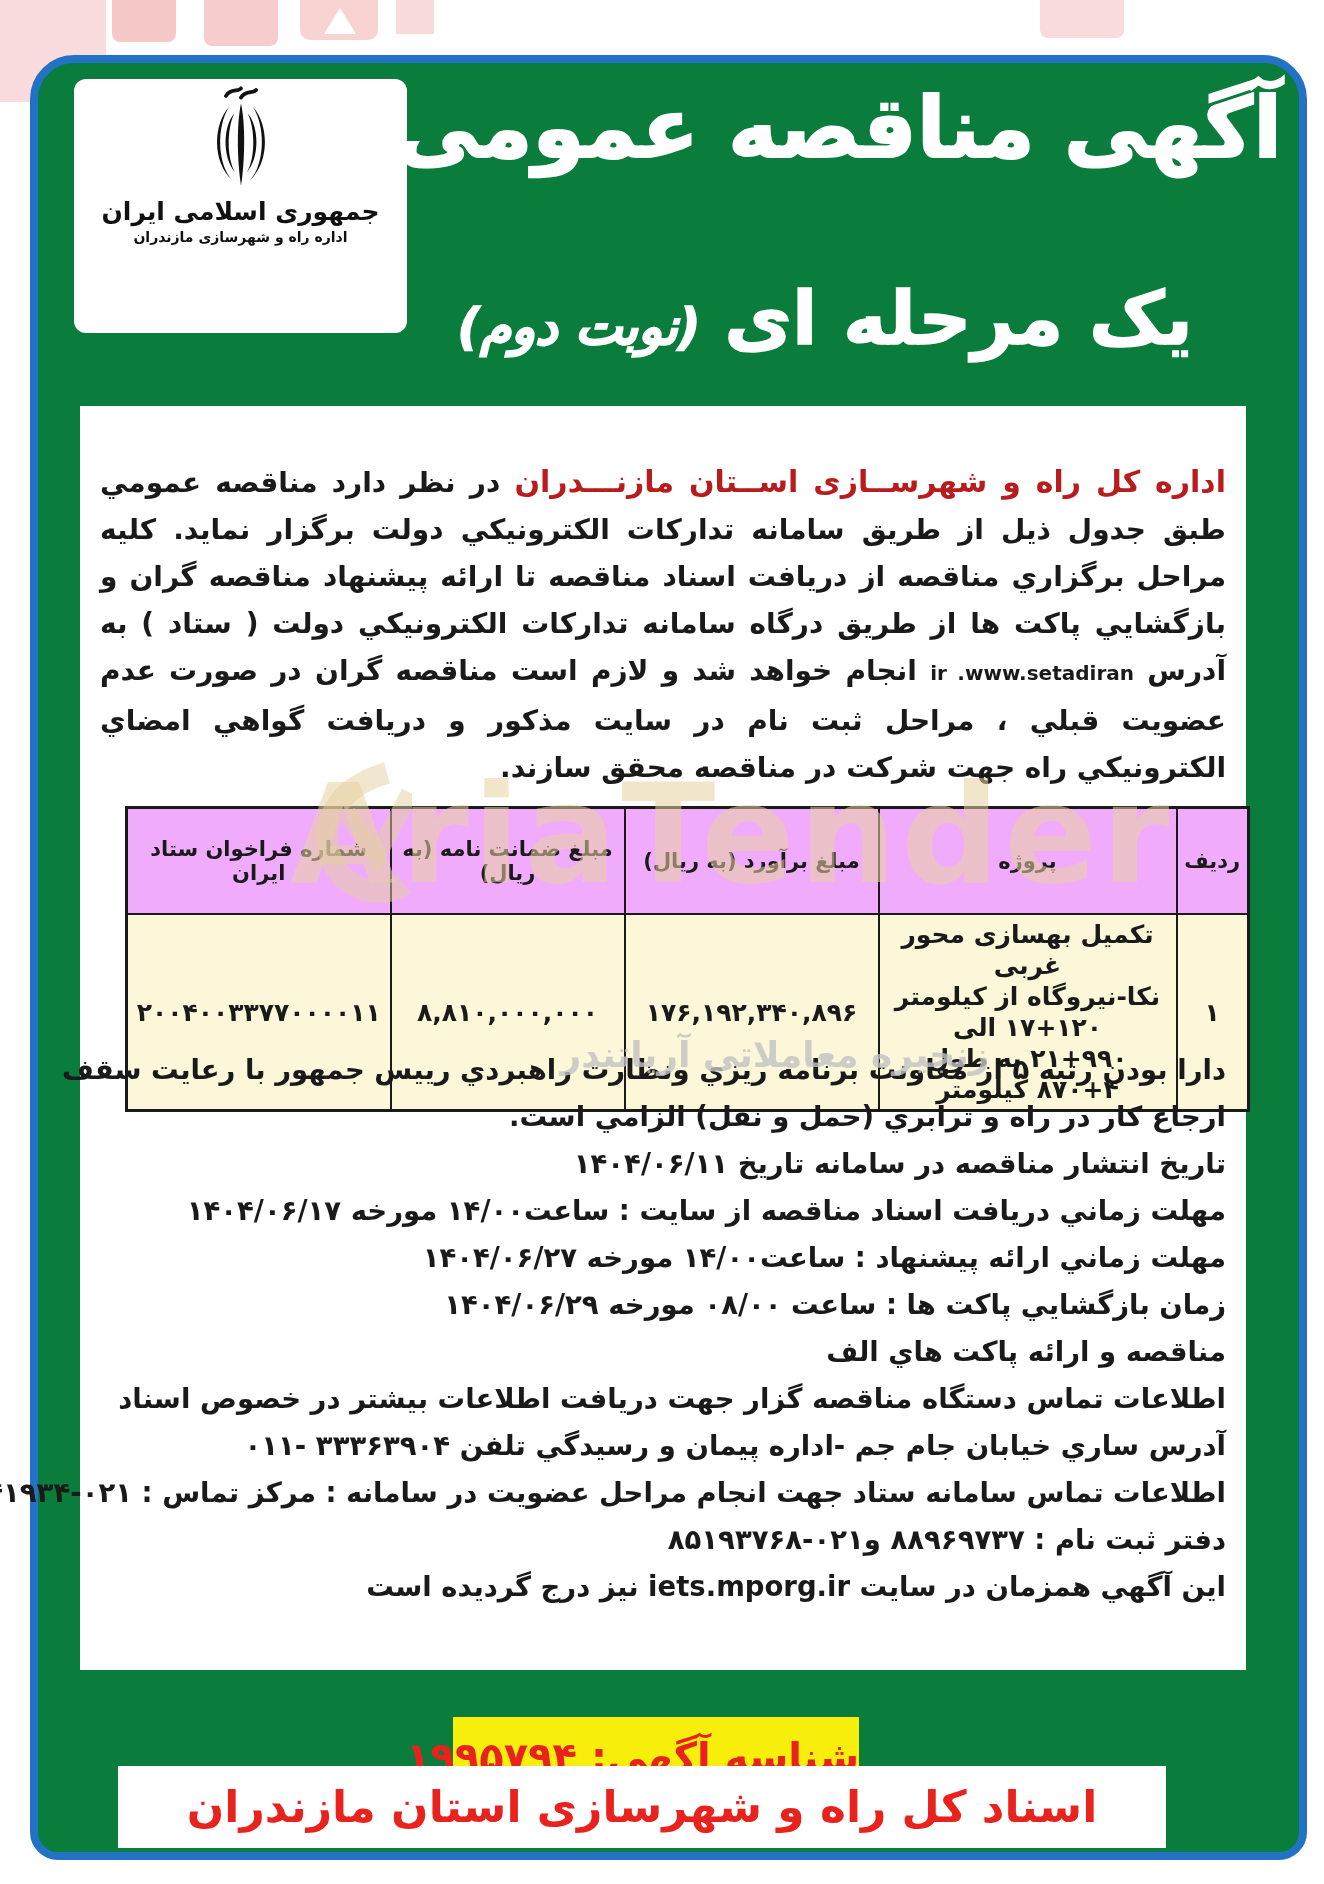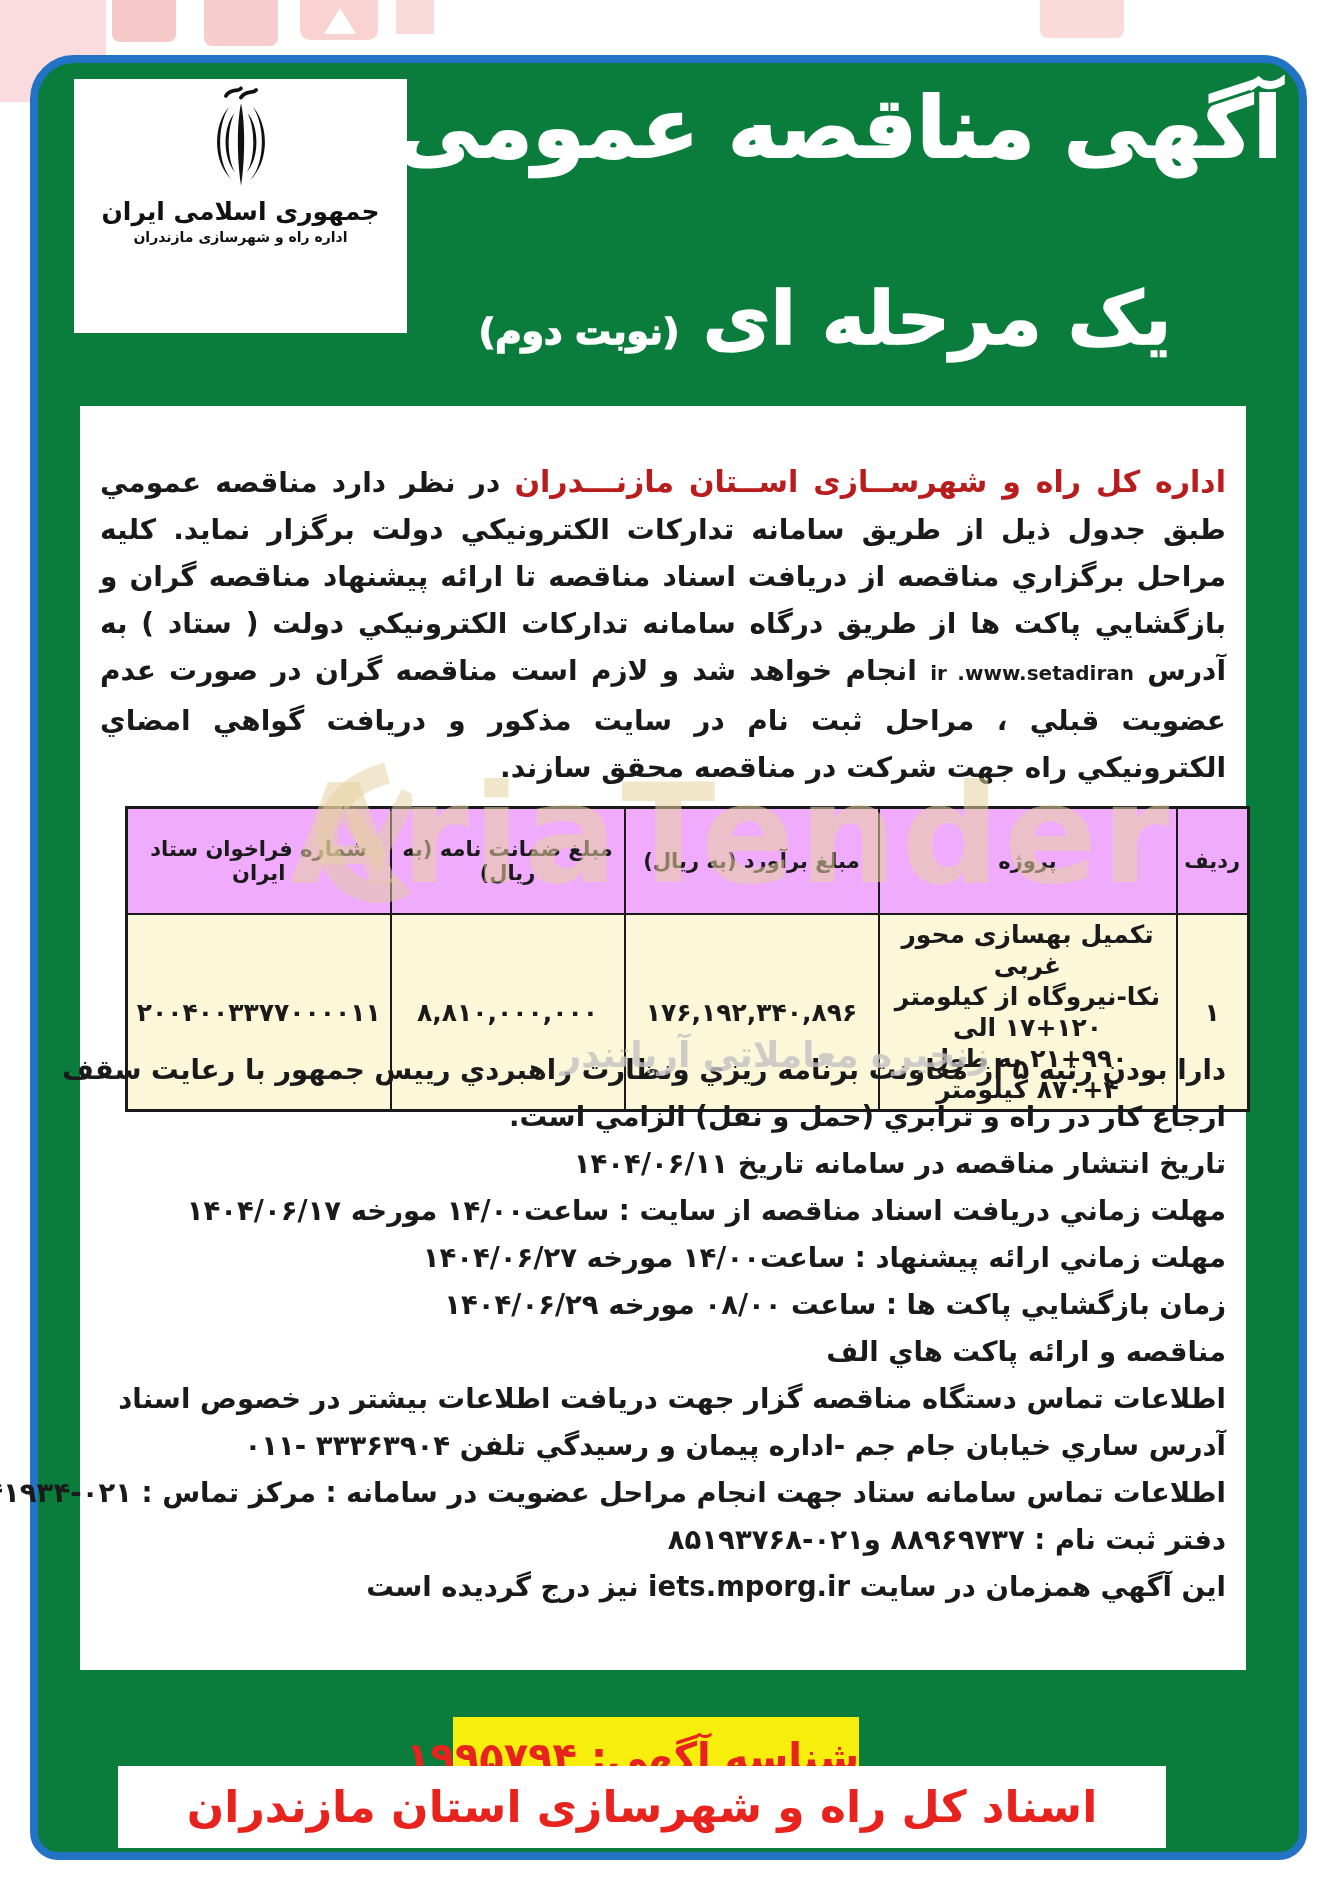--- a/index.html
+++ b/index.html
@@ -17,31 +17,31 @@
   .pf5{left:396px;top:0;width:38px;height:34px;background:#f6caca;opacity:.7;}
   .pf6{left:1040px;top:0;width:84px;height:38px;background:#f8d2d2;opacity:.8;border-radius:0 0 8px 8px;}
 
   
   .doc{position:absolute;left:30px;top:55px;width:1277px;height:1805px;box-sizing:border-box;
        background:#0a7c3c;border:8px solid #2273c5;border-radius:44px 44px 28px 28px;z-index:1;}
 
   
   .logo-box{position:absolute;left:36px;top:16px;width:333px;height:254px;background:#fff;
             display:flex;flex-direction:column;align-items:center;justify-content:flex-start;
-            padding-top:6px;box-sizing:border-box;color:#111;}
+            padding-top:6px;box-sizing:border-box;color:#111;border-radius:12px;}
   .logo-box .l1{font-size:25px;margin-top:4px;direction:rtl;}
   .logo-box .l2{font-size:14px;margin-top:3px;direction:rtl;white-space:nowrap;}
 
   
   .t1{position:absolute;left:372px;top:16px;width:872px;color:#fff;font-size:84px;
       text-align:center;direction:rtl;-webkit-text-stroke:2px #fff;white-space:nowrap;}
   .t2{position:absolute;left:330px;top:212px;width:914px;color:#fff;text-align:center;direction:rtl;
       -webkit-text-stroke:1.5px #fff;white-space:nowrap;}
   .t2 .big{font-size:74px;text-align:center;}
-  .t2 .small{font-size:36px;margin-right:18px;}
+  .t2 .small{font-size:50px;margin-right:18px;font-style:italic;}
 
   
   .content{position:absolute;left:42px;top:343px;width:1166px;height:1264px;background:#fff;color:#1a1a1a;}
 
   .intro{position:absolute;right:20px;top:24px;width:1126px;font-size:28px;line-height:47px;
          direction:rtl;text-align:justify;text-align-last:right;}
   .intro .lead{color:#b91c1c;font-size:30px;}
   .intro .url{font-size:20px;}
 
   

